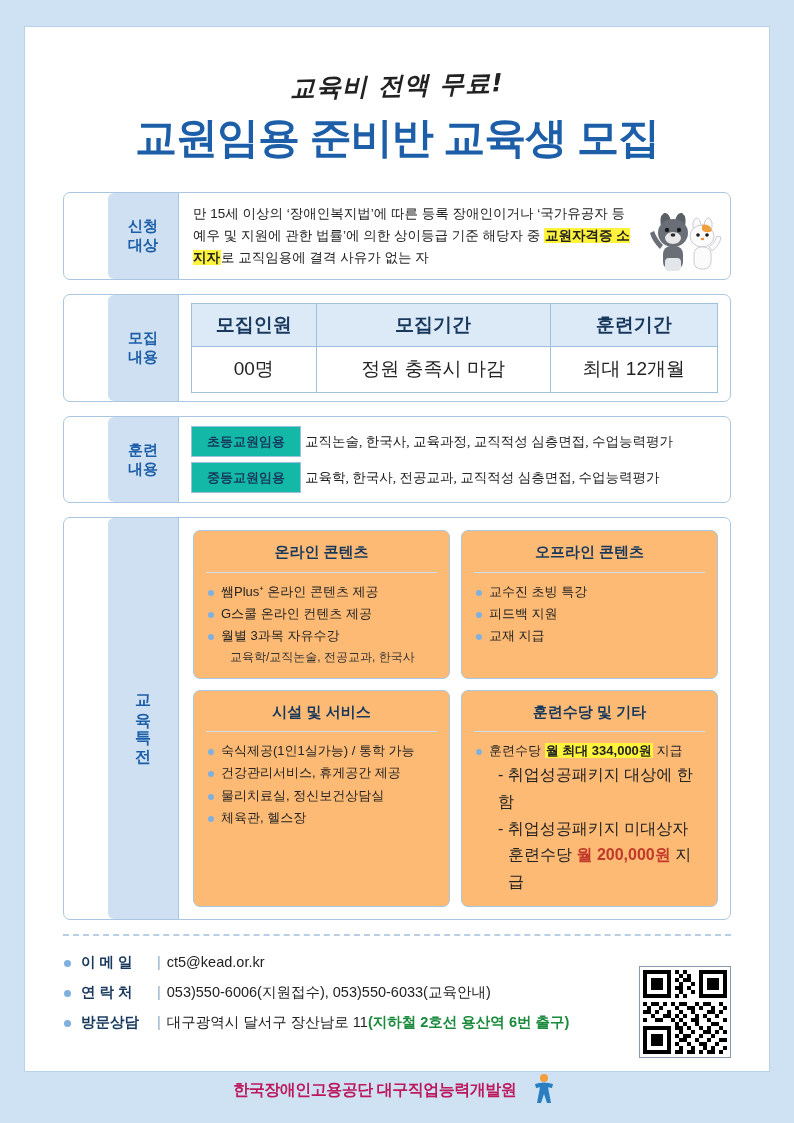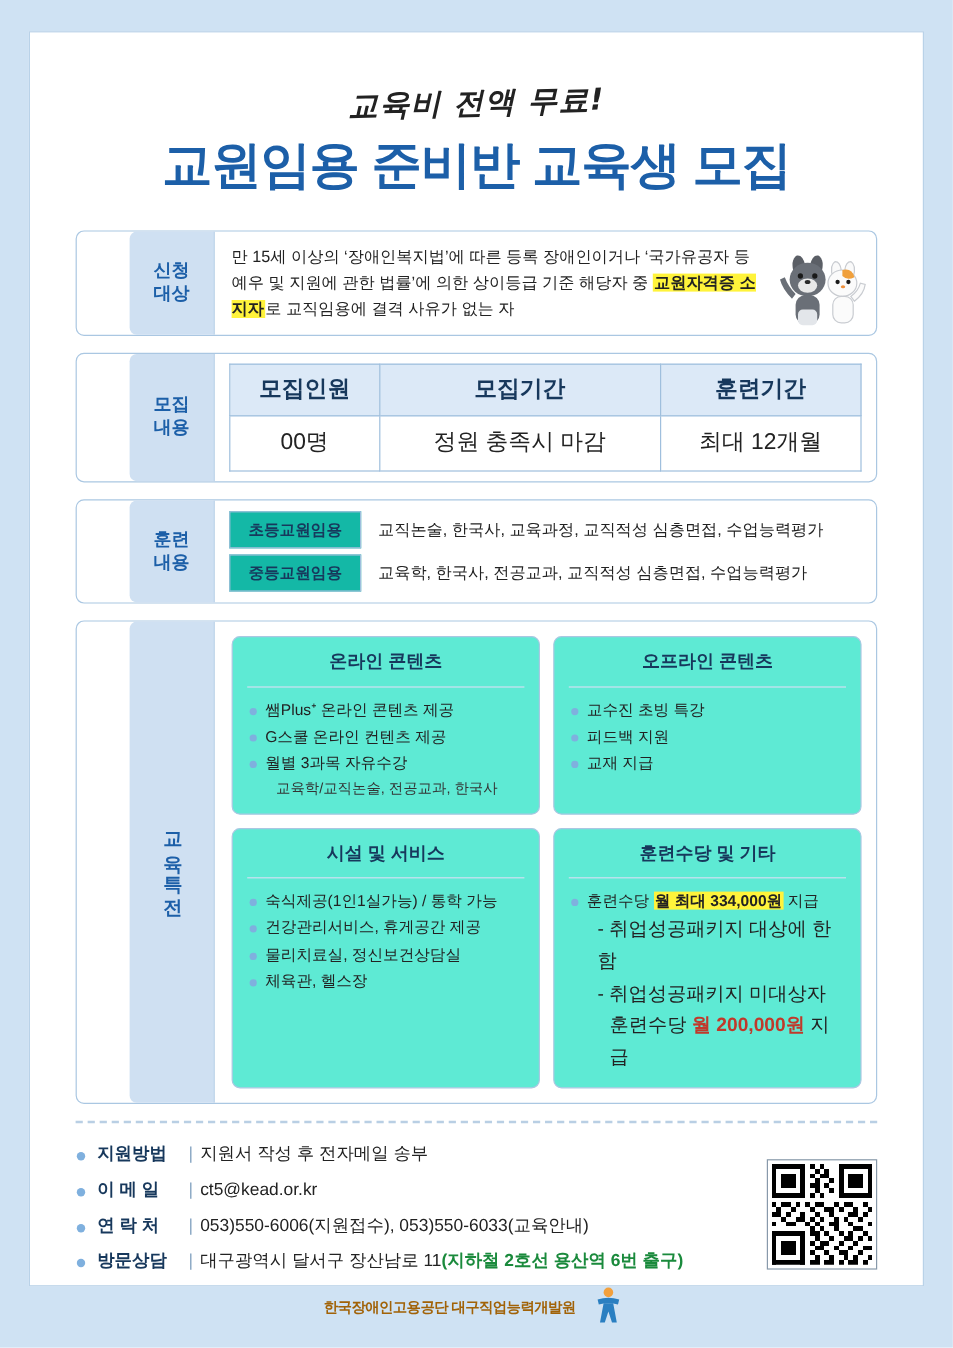--- a/index.html
+++ b/index.html
@@ -130,22 +130,23 @@
     flex: 0 0 108px;
     background: #14b8a6;
     border: 1px solid #9fbfdd;
     text-align: center;
     font-weight: bold;
     font-size: 13px;
     padding: 4px 0;
     color: #17385c;
   }
   .ttext {
-    padding-left: 14px;
+    padding-left: 4px;
     font-size: 13.5px;
+    font-family: Liberation Serif, serif;
   }
 
   
   .s4 { align-items: stretch; }
   .s4 .sec-label {
     font-size: 16px;
     letter-spacing: 2px;
     writing-mode: vertical-rl;
     text-orientation: upright;
     padding: 0;
@@ -155,21 +156,21 @@
   }
   .grid {
     display: grid;
     grid-template-columns: 1fr 1fr;
     gap: 11px;
   }
   .card {
     border: 1px solid #aac7e2;
     border-radius: 7px;
     padding: 9px 12px 11px 12px;
-    background: #5eead4;
+    background: #fdba74;
     box-sizing: border-box;
   }
   .card-title {
     text-align: center;
     font-weight: bold;
     font-size: 15px;
     color: #17385c;
     padding-bottom: 7px;
     border-bottom: 1px solid #cfe0f2;
     margin-bottom: 8px;
@@ -254,23 +255,23 @@
   
   .brandbar {
     position: absolute;
     left: 0;
     bottom: 0;
     width: 100%;
     text-align: center;
     padding-bottom: 14px;
   }
   .brand-text {
-    font-size: 12px;
-    font-weight: bold;
-    color: #a16207;
+    font-size: 16px;
+    font-weight: bold;
+    color: #be185d;
     letter-spacing: -0.5px;
     display: inline-block;
     vertical-align: middle;
   }
   .brand-mark {
     display: inline-block;
     vertical-align: middle;
     margin-left: 6px;
   }
 </style>
@@ -408,23 +409,20 @@
         </div>
 
       </div>
     </div>
   </div>
 
   <div class="divider"></div>
 
   <div class="contact">
     <ul>
-      <li>
-        <span class="ck">지원방법</span><span class="bar">|</span><span>지원서 작성 후 전자메일 송부</span>
-      </li>
       <li>
         <span class="ck">이 메 일</span><span class="bar">|</span><span>ct5@kead.or.kr</span>
       </li>
       <li>
         <span class="ck">연 락 처</span><span class="bar">|</span><span>053)550-6006(지원접수), 053)550-6033(교육안내)</span>
       </li>
       <li>
         <span class="ck">방문상담</span><span class="bar">|</span><span>대구광역시 달서구 장산남로 11</span><span class="green">(지하철 2호선 용산역 6번 출구)</span>
       </li>
     </ul>

